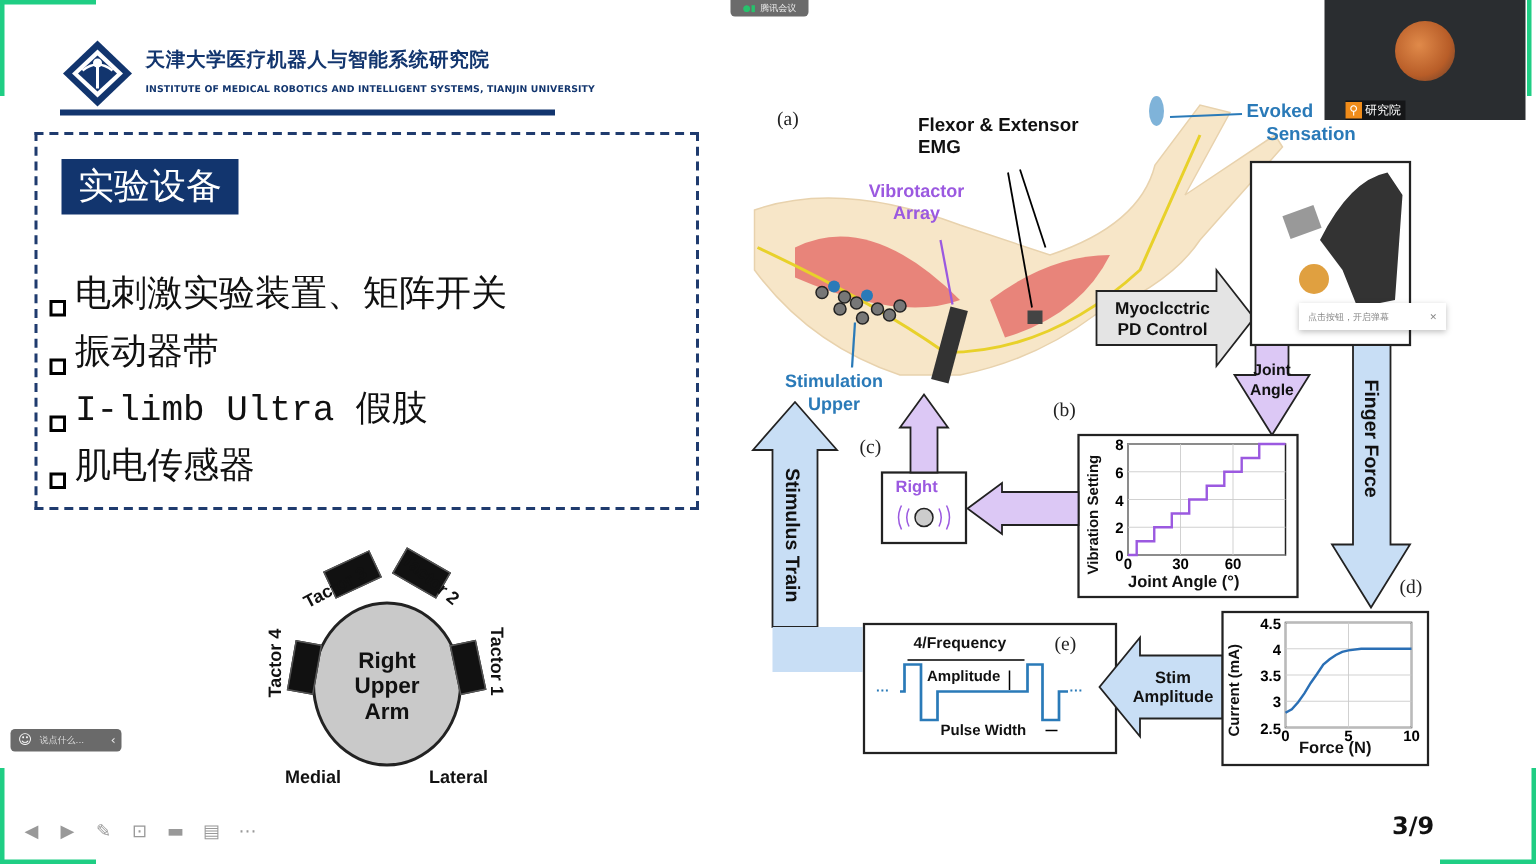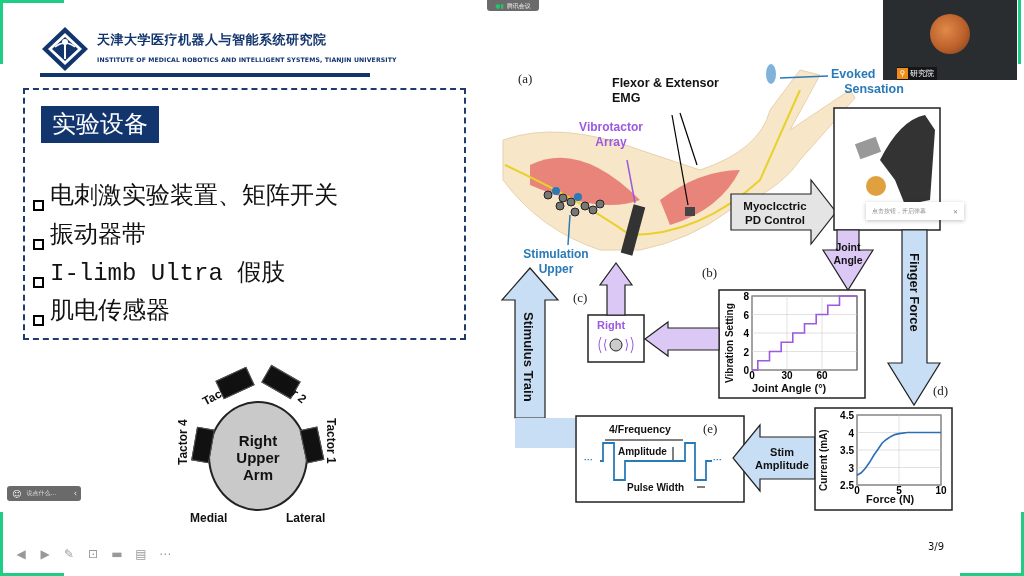--- a/index.html
+++ b/index.html
@@ -27,21 +27,21 @@
   .box-icon{width:11px;height:11px;border:2.5px solid #000;box-sizing:border-box;display:inline-block;}
   
   .arm{position:absolute;left:208px;top:401px;width:100px;height:110px;border-radius:50%;background:#c9c9c9;border:2px solid #222;box-sizing:border-box;}
   .arm-label{position:absolute;left:208px;top:432px;width:100px;text-align:center;font-size:15px;font-weight:bold;line-height:17px;font-family:"Liberation Sans",sans-serif;}
   .tactor{position:absolute;background:#111;border:1px solid #555;}
   .tlabel{position:absolute;font-size:12px;font-weight:bold;white-space:nowrap;font-family:"Liberation Sans",sans-serif;}
   
   .comment-pill{position:absolute;left:7px;top:486px;width:74px;height:15px;background:#6a6a6a;border-radius:3px;display:flex;align-items:center;color:#ddd;font-size:6px;}
   .toolbar{position:absolute;left:14px;top:547px;display:flex;gap:10px;align-items:center;}
   .tb{width:14px;height:14px;color:#999;font-size:12px;line-height:14px;text-align:center;}
-  .page-num{position:absolute;left:928px;top:541px;font-size:10px;}
+  .page-num{position:absolute;left:928px;top:541px;font-size:16px;font-weight:bold;}
   
   .fig-lbl{position:absolute;font-family:"Liberation Serif",serif;font-size:13px;color:#222;}
   .fig-txt{font-family:"Liberation Sans",sans-serif;font-weight:bold;}
   .toast{position:absolute;left:866px;top:202px;width:98px;height:18px;background:#fff;box-shadow:0 1px 4px rgba(0,0,0,0.25);font-size:6px;color:#888;display:flex;align-items:center;justify-content:space-between;padding:0 6px;box-sizing:border-box;}
 </style>
 </head>
 <body>
 
 <div class="corner" style="left:0;top:0;width:64px;height:3px;"></div>
 <div class="corner" style="left:0;top:0;width:3px;height:64px;"></div>

